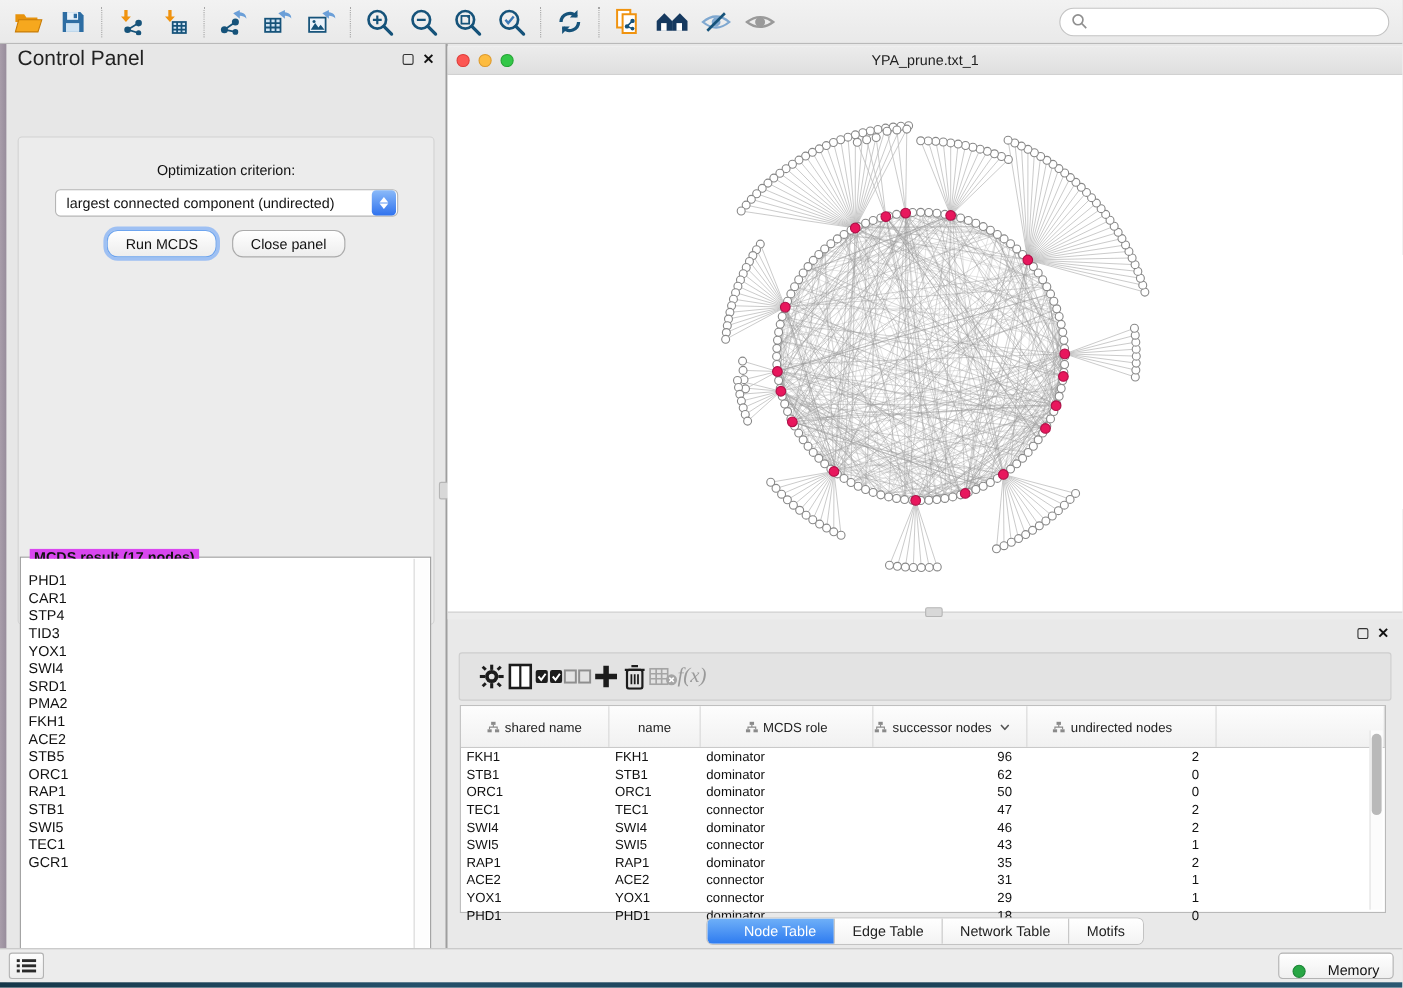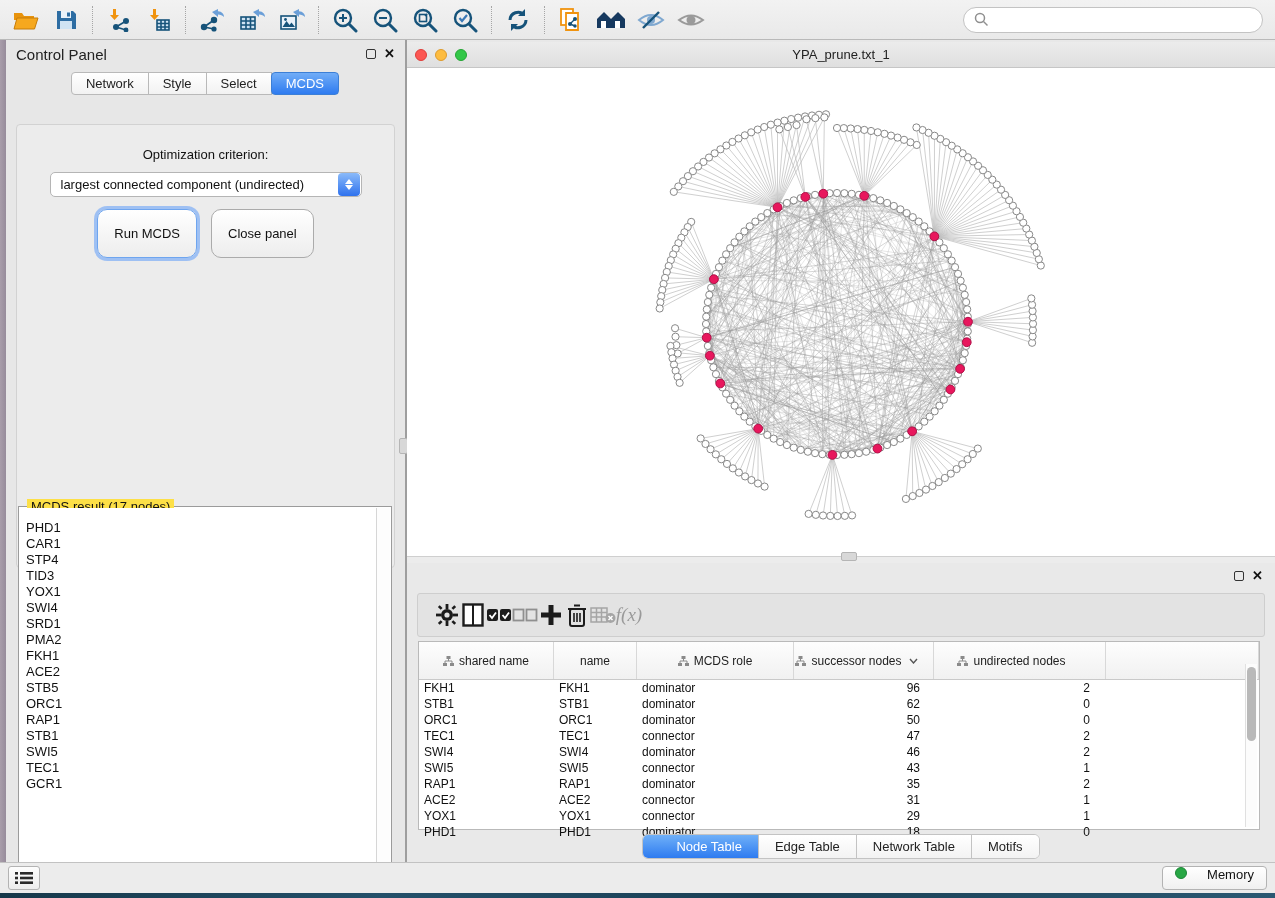--- a/index.html
+++ b/index.html
@@ -20,21 +20,21 @@
   .searchbox svg { flex:none; }
 
   
   .left-strip { position:absolute; left:0; top:40px; width:6px; height:853px;
     background:linear-gradient(90deg,#a89daa,#978c9b); }
 
   
   .control-panel { position:absolute; left:6px; top:40px; width:399px; height:822px;
     background:#e7e7e7; }
   .cp-header { height:28px; display:flex; align-items:center; padding:0 10px; }
-  .cp-title { font-size:15px; color:#222; }
+  .cp-title { font-size:19px; color:#222; }
   .win-icons { margin-left:auto; display:flex; gap:8px; align-items:center; }
   .float-ic { width:10px; height:10px; border:1.5px solid #333; border-radius:2px; }
   .close-ic { font-size:13px; font-weight:bold; color:#111; line-height:10px; }
   .cp-tabs { display:flex; justify-content:center; gap:0; margin-top:4px; position:relative; z-index:2; }
   .cp-tab { font-size:13px; color:#222; background:linear-gradient(#ffffff,#f2f2f2);
     border:1px solid #b9b9b9; padding:3px 14px; margin-left:-1px; }
   .cp-tab:first-child { border-radius:4px 0 0 4px; }
   .cp-tab.active { background:linear-gradient(#71adf7,#2e7bf0); color:#fff; border-color:#3c7fd6;
     border-radius:4px; position:relative; z-index:3; }
   .cp-card { position:absolute; left:10px; right:10px; top:84px; height:444px;
@@ -44,27 +44,27 @@
     border-radius:5px; display:flex; align-items:center; font-size:13px; color:#111; }
   .dropdown .dd-text { flex:1; padding-left:10px; white-space:nowrap; }
   .dd-stepper { width:22px; height:23px; border-radius:4px; margin:0 1px;
     background:linear-gradient(#8abaf9,#2f72ee); display:flex; flex-direction:column;
     align-items:center; justify-content:center; gap:1px; }
   .dd-stepper i { display:block; width:0; height:0; border-left:4px solid transparent; border-right:4px solid transparent; }
   .dd-up { border-bottom:5px solid #fff; }
   .dd-down { border-top:5px solid #fff; }
   .cp-buttons { display:flex; justify-content:center; gap:14px; margin-top:12px; }
   .btn { font-size:13px; color:#111; background:linear-gradient(#ffffff,#ededed);
-    border:1px solid #ababab; border-radius:10px; padding:16px 16px; }
+    border:1px solid #ababab; border-radius:10px; padding:4px 16px; }
   .btn.focused { box-shadow:0 0 0 3px rgba(106,164,248,.6); border-color:#6ea5ef; }
 
   .mcds-box { position:absolute; left:12px; right:13px; top:466px; height:372px;
     border:1px solid #9b9b9b; background:#fff; }
-  .mcds-legend { position:absolute; top:-8px; left:8px; background:#fde047; padding:0 4px;
-    font-size:13px; color:#111; }
+  .mcds-legend { position:absolute; top:-8px; left:8px; background:#d946ef; padding:0 4px;
+    font-size:13px; color:#111;font-weight:bold; }
   .mcds-list { position:absolute; inset:1px 15px 1px 1px; background:#fff; overflow:hidden;
     padding:12px 0 0 6px; }
   .mcds-list div { font-size:13px; line-height:16px; color:#111; }
   .mcds-scroll { position:absolute; top:1px; bottom:1px; right:1px; width:14px; background:#fdfdfd;
     border-left:1px solid #d6d6d6; }
 
   
   .v-divider { position:absolute; left:405px; top:40px; width:2px; height:822px; background:#9e9e9e; }
   .v-handle { position:absolute; left:399px; top:438px; width:9px; height:16px;
     background:#d8d8d8; border:1px solid #b5b5b5; border-radius:2px; }
@@ -116,21 +116,21 @@
   .seg-tab { font-size:13px; color:#222; padding:4px 16px; border-left:1px solid #c3c3c3; background:linear-gradient(#ffffff,#f3f3f3); }
   .seg-tab:first-child { border-left:none; }
   .seg-tab.active { background:linear-gradient(#6fb0f8,#2e7bf0); color:#fff;padding-left:33px; }
 
   
   .status-bar { position:absolute; left:0; top:862px; width:1275px; height:31px;
     background:#ececec; border-top:1px solid #c2c2c2; display:flex; align-items:center; padding:0 8px; }
   .list-btn { width:32px; height:24px; background:linear-gradient(#fdfdfd,#ededed);
     border:1px solid #b3b3b3; border-radius:3px; display:flex; align-items:center; justify-content:center; }
   .memory-btn { margin-left:auto; height:24px; background:linear-gradient(#ffffff,#f0f0f0);
-    border:1px solid #b3b3b3; border-radius:4px; display:flex; align-items:flex-start; gap:20px;
+    border:1px solid #b3b3b3; border-radius:4px; display:flex; align-items:flex-end; gap:20px;
     padding:0 12px; font-size:13px; color:#111; }
   .mem-dot { width:12px; height:12px; border-radius:50%; background:#28a745; border:1px solid #1d8637; }
 
   .desktop-strip { position:absolute; left:0; top:893px; width:1275px; height:5px;
     background:linear-gradient(90deg,#16384a,#24506a 30%,#1a3f54 60%,#2a5872); }
 
   svg.ic { display:block; }
 </style>
 </head>
 <body>
@@ -280,26 +280,20 @@
 
   <div class="left-strip"></div>
 
   <div class="control-panel">
     <div class="cp-header">
       <span class="cp-title">Control Panel</span>
       <span class="win-icons">
         <span class="float-ic"></span>
         <span class="close-ic">✕</span>
       </span>
-    </div>
-    <div class="cp-tabs">
-      <span class="cp-tab">Network</span>
-      <span class="cp-tab">Style</span>
-      <span class="cp-tab">Select</span>
-      <span class="cp-tab active">MCDS</span>
     </div>
     <div class="cp-card">
       <div class="opt-label">Optimization criterion:</div>
       <div class="dropdown">
         <span class="dd-text">largest connected component (undirected)</span>
         <span class="dd-stepper">
             <i class="dd-up"></i>
             <i class="dd-down"></i>
           </span>
       </div>

